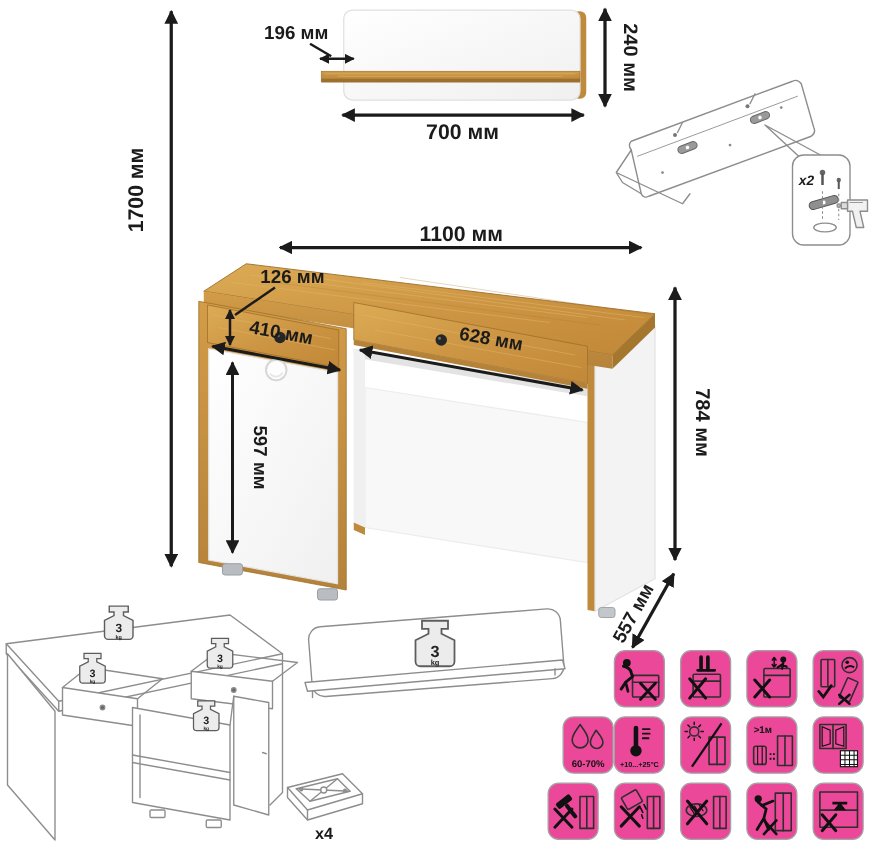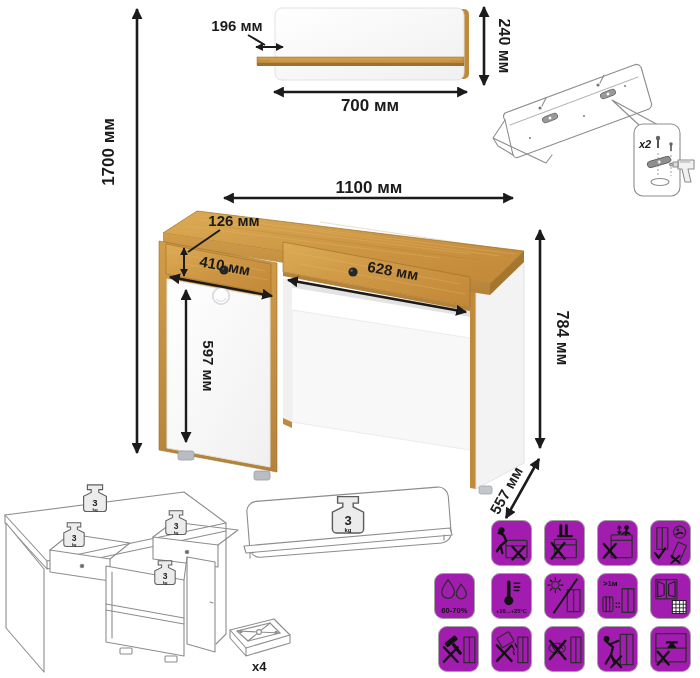--- a/index.html
+++ b/index.html
@@ -3,21 +3,21 @@
 <meta charset="utf-8">
 <style>
   html,body{margin:0;padding:0;background:#fff;}
   .stage{position:relative;width:700px;height:678px;background:#ffffff;overflow:hidden;
          font-family:"Liberation Sans",sans-serif;}
   .abs{position:absolute;}
   svg text.dim{fill:#1b1b1b;font-weight:bold;font-family:"Liberation Sans",sans-serif;}
   svg text.wt-num{fill:#222;font-weight:bold;font-size:10px;text-anchor:middle;}
   svg text.wt-unit{fill:#222;font-weight:bold;font-size:4.6px;text-anchor:middle;}
   .icon{position:absolute;width:41px;height:46px;border:1.6px solid #a3a3a3;border-radius:9px;
-        background:#a21caf;box-sizing:border-box;display:flex;align-items:center;justify-content:center;}
+        background:#ec4899;box-sizing:border-box;display:flex;align-items:center;justify-content:center;}
   .icon svg{display:block;}
   .ico-stroke{stroke:#2e2e2e;stroke-width:1.4;fill:none;stroke-linecap:round;stroke-linejoin:round;}
   .ico-x{stroke:#111;stroke-width:2.6;fill:none;stroke-linecap:round;}
   .ico-fill{fill:#111;stroke:none;}
   .wire{stroke:#8d8d8d;stroke-width:1.1;fill:#ffffff;stroke-linejoin:round;stroke-linecap:round;}
   .wireln{stroke:#8d8d8d;stroke-width:1.1;fill:none;stroke-linejoin:round;stroke-linecap:round;}
 </style>
 </head>
 <body>
 
@@ -307,21 +307,21 @@
       <circle cx="30" cy="10" r="6.6" class="ico-stroke"></circle>
       <circle cx="28" cy="7.5" r="1.6" class="ico-fill"></circle>
       <path d="M26,13 Q30,9 34,12" stroke="#111" stroke-width="1.8" fill="none"></path>
       <g transform="rotate(24 29 32)">
           <rect x="24" y="22" width="10" height="19" rx="1" class="ico-stroke"></rect>
         </g>
       <path d="M21,36 L30,44 M30,36 L21,44" stroke="#111" stroke-width="2.2" fill="none" stroke-linecap="round"></path>
     </svg>
   </div>
 
-  <div class="icon" style="left:434px;top:573px">
+  <div class="icon" style="left:450px;top:573px">
     <svg width="37" height="41" viewBox="0 0 40 45">
       <path d="M13,4 C9,10 6,13 6,17.5 A7,7 0 0 0 20,17.5 C20,13 17,10 13,4 Z" class="ico-stroke"></path>
       <path d="M27,9 C24,14 22,16 22,19.5 A5.5,5.5 0 0 0 33,19.5 C33,16 31,14 27,9 Z" class="ico-stroke"></path>
       <text x="20" y="41" font-size="8.4" font-weight="bold" text-anchor="middle" fill="#111">60-70%</text>
     </svg>
   </div>
   <div class="icon" style="left:491px;top:573px">
     <svg width="37" height="41" viewBox="0 0 40 45">
       <rect x="15" y="5" width="4" height="19" rx="2" class="ico-fill"></rect>
       <circle cx="17" cy="27" r="5" class="ico-fill"></circle>

